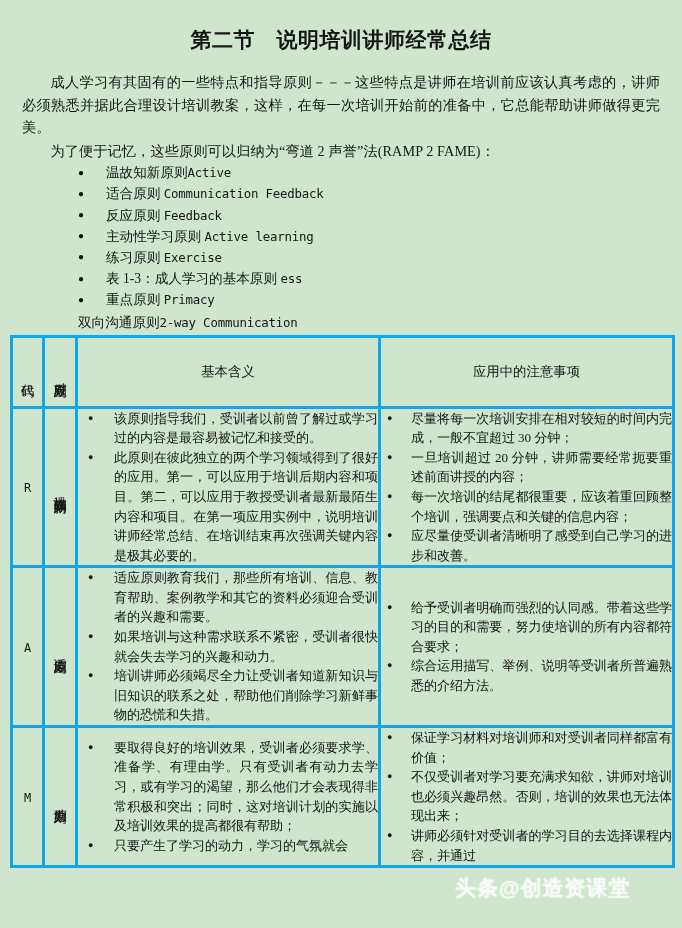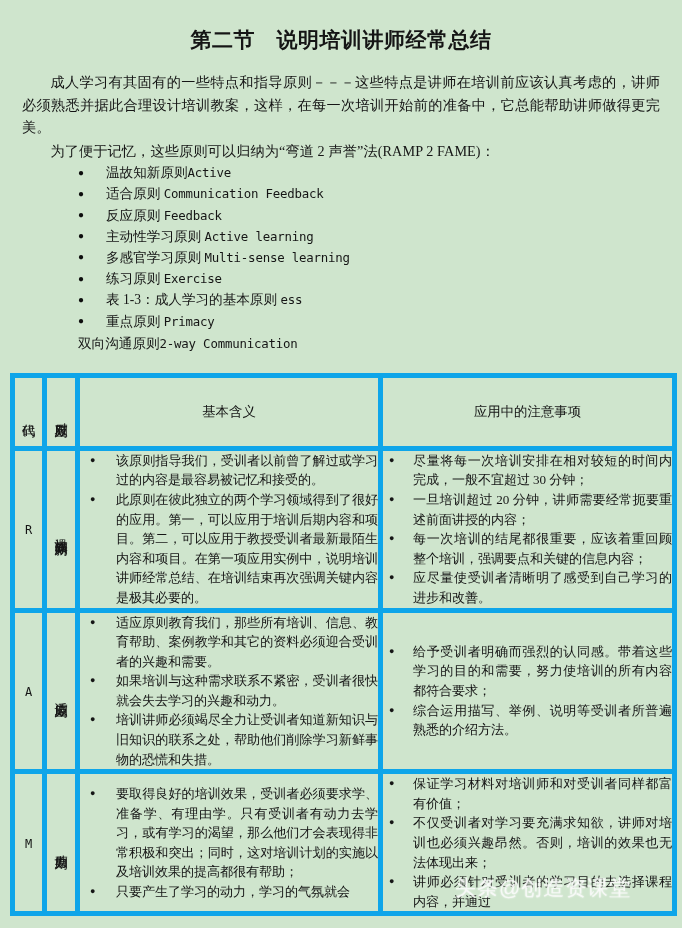--- a/index.html
+++ b/index.html
@@ -75,36 +75,36 @@
   .mono {
     font-family: "DejaVu Sans Mono", "Liberation Mono", monospace;
     font-size: 12.4px;
     letter-spacing: -0.2px;
   }
   .tail-line {
     font-size: 13.6px;
     line-height: 21px;
     padding-left: 78px;
     margin-top: 1px;
-    margin-bottom: 19px;
+    margin-bottom: 2px;
     white-space: nowrap;
   }
 
   
   .tbl-wrap {
     padding: 0 10px 0 10px;
   }
   table.ramp {
     border-collapse: collapse;
     width: 662px;
     table-layout: fixed;
     background: transparent;
   }
   table.ramp td, table.ramp th {
-    border: 5px solid #0ea5e9;
+    border: 3px solid #0ea5e9;
     vertical-align: middle;
     padding: 0;
     background: transparent;
   }
   col.c-code  { width: 32px; }
   col.c-prin  { width: 33px; }
   col.c-mean  { width: 303px; }
   col.c-note  { width: 294px; }
 
   th.hdr {
@@ -159,21 +159,21 @@
   td.note-cell ul.cell-list li::before {
     left: 6px;
   }
 
   
   .watermark {
     position: absolute;
     left: 455px;
     top: 860px;
     font-size: 21px;
-    font-weight: normal;
+    font-weight: bold;
     color: rgba(250,250,250,0.80);
     text-shadow: 0 0 2px rgba(255,255,255,0.9);
     letter-spacing: 1px;
     white-space: nowrap;
     pointer-events: none;
     font-family: "Liberation Sans", "DejaVu Sans", sans-serif;
   }
 </style>
 </head>
 <body>
@@ -185,21 +185,20 @@
   <div class="body-area">
     <p class="para">成人学习有其固有的一些特点和指导原则－－－这些特点是讲师在培训前应该认真考虑的，讲师必须熟悉并据此合理设计培训教案，这样，在每一次培训开始前的准备中，它总能帮助讲师做得更完美。</p>
     <p class="para">为了便于记忆，这些原则可以归纳为“弯道 2 声誉”法(RAMP 2 FAME)：</p>
   </div>
 
   <ul class="principles">
     <li><span>温故知新原则</span><span class="mono">Active</span></li>
     <li><span>适合原则 </span><span class="mono">Communication Feedback</span></li>
     <li><span>反应原则 </span><span class="mono">Feedback</span></li>
     <li><span>主动性学习原则 </span><span class="mono">Active learning</span></li>
-    <li><span>多感官学习原则 </span><span class="mono">Multi-sense learning</span></li>
     <li><span>练习原则 </span><span class="mono">Exercise</span></li>
     <li><span>表 1-3：成人学习的基本原则 </span><span class="mono">ess</span></li>
     <li><span>重点原则 </span><span class="mono">Primacy</span></li>
   </ul>
 
   <div class="tail-line"><span>双向沟通原则</span><span class="mono">2-way Communication</span></div>
 
   <div class="tbl-wrap">
     <table class="ramp">
       <colgroup>

